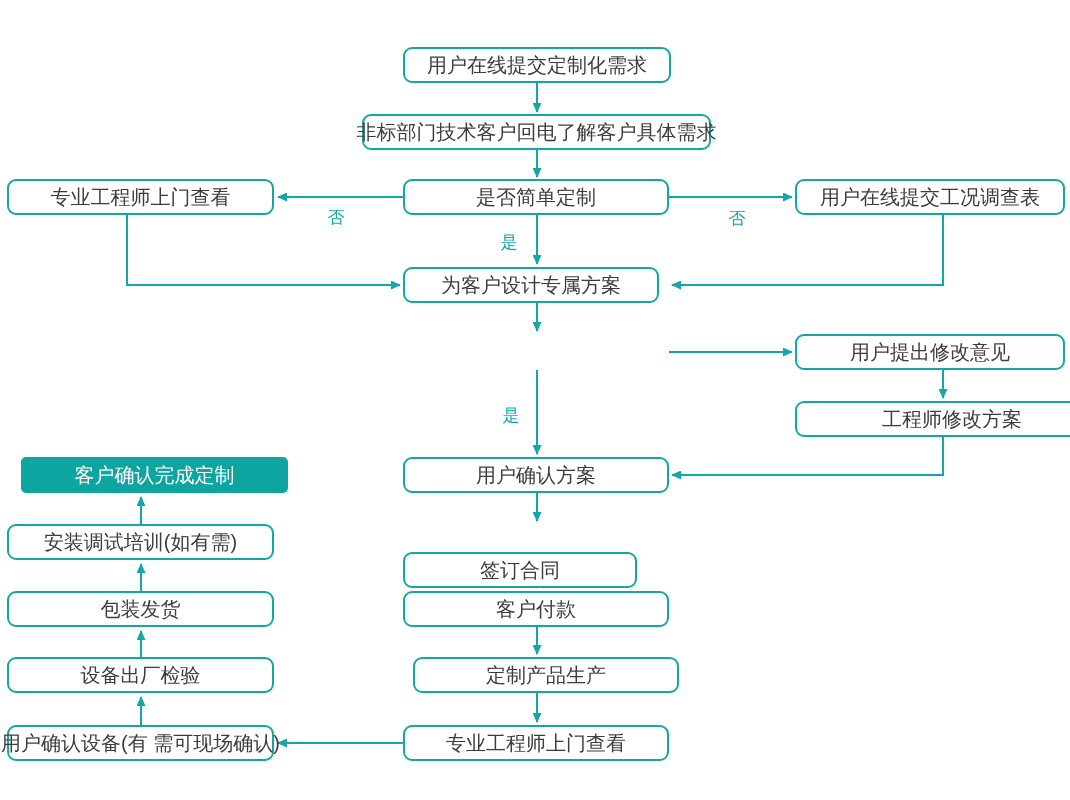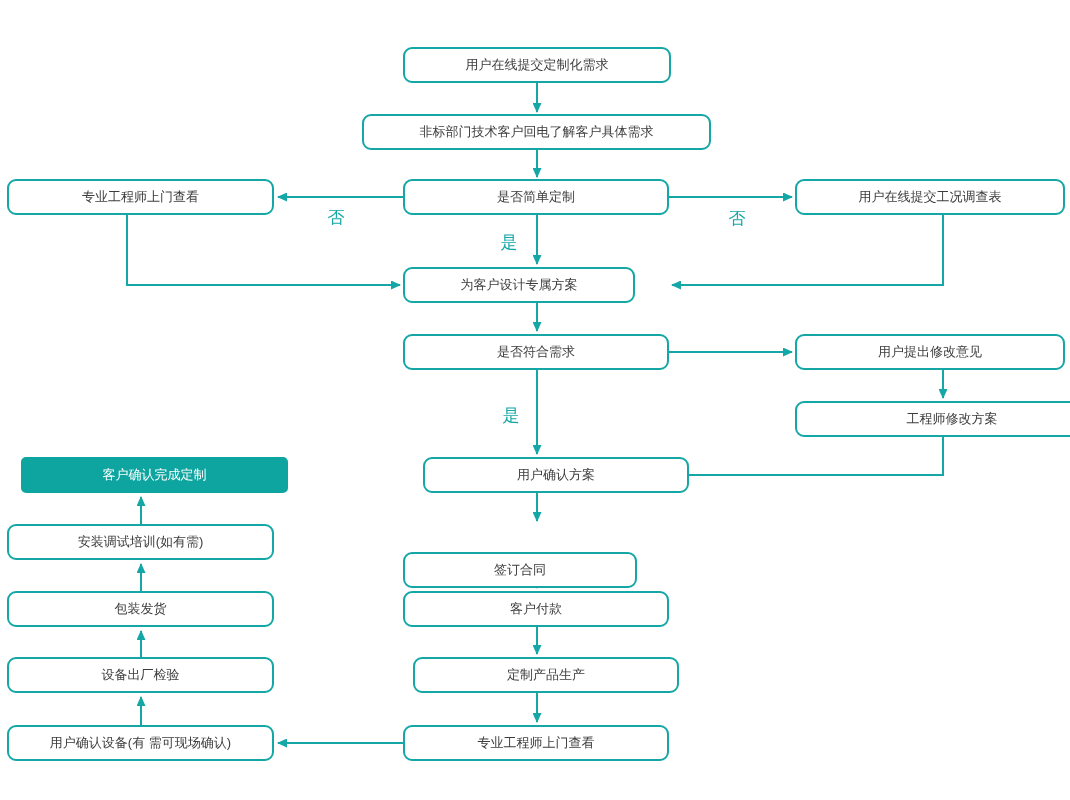--- a/index.html
+++ b/index.html
@@ -23,21 +23,21 @@
   }
   #arrowhead path{fill:var(--accent);}
   .node{
     position:absolute;
     box-sizing:border-box;
     height:36px;
     background:#fff;
     border:2px solid var(--accent);
     border-radius:9px;
     display:flex;align-items:center;justify-content:center;
-    font-size:13px;
+    font-size:20px;
     color:var(--text);
     white-space:nowrap;
     z-index:2;
   }
   .node--filled{
     background:var(--filled-node-bg);
     border-color:var(--filled-node-bg);
     color:#fff;
     border-radius:5px;
     font-weight:500;
@@ -48,26 +48,26 @@
     color:var(--accent);
     font-size:17px;
     z-index:3;
   }
   
   #n-submit       {left:403px; top:47px;  width:268px;}
   #n-callback     {left:362px; top:114px; width:349px;}
   #n-onsite       {left:7px;   top:179px; width:267px;}
   #n-simple       {left:403px; top:179px; width:266px;}
   #n-survey       {left:795px; top:179px; width:270px;}
-  #n-design       {left:403px; top:267px; width:232px;text-align:right;}
+  #n-design       {left:403px; top:267px; width:256px;text-align:right;}
   #n-meets        {left:403px; top:334px; width:266px;}
   #n-feedback     {left:795px; top:334px; width:270px;}
   #n-revise       {left:795px; top:401px; width:314px;}
   #n-done         {left:21px;   top:457px; width:267px;}
-  #n-confirmplan  {left:403px; top:457px; width:266px;margin-left:20px;}
+  #n-confirmplan  {left:403px; top:457px; width:266px;}
   #n-training     {left:7px;   top:524px; width:267px;}
   #n-contract     {left:403px; top:552px; width:234px;}
   #n-packing      {left:7px;   top:591px; width:267px;}
   #n-payment      {left:403px; top:591px; width:266px;text-align:center;}
   #n-inspect      {left:7px;   top:657px; width:267px;}
   #n-production   {left:403px; top:657px; width:266px;margin-left:10px;}
   #n-confirmequip {left:7px;   top:725px; width:267px;}
   #n-debug        {left:403px; top:725px; width:266px;}
   
   #lbl-no-left  {left:336px; top:217px;}
@@ -108,21 +108,20 @@
     <path class="edge" d="M141,591 V564" marker-end="url(#arrowhead)"></path>
     <path class="edge" d="M141,524 V497" marker-end="url(#arrowhead)"></path>
   </svg>
 
   <div class="node" id="n-submit">用户在线提交定制化需求</div>
   <div class="node" id="n-callback">非标部门技术客户回电了解客户具体需求</div>
   <div class="node" id="n-onsite">专业工程师上门查看</div>
   <div class="node" id="n-simple">是否简单定制</div>
   <div class="node" id="n-survey">用户在线提交工况调查表</div>
   <div class="node" id="n-design">为客户设计专属方案</div>
-  <div class="node" id="n-meets">是否符合需求</div>
   <div class="node" id="n-feedback">用户提出修改意见</div>
   <div class="node" id="n-revise">工程师修改方案</div>
   <div class="node node--filled" id="n-done">客户确认完成定制</div>
   <div class="node" id="n-confirmplan">用户确认方案</div>
   <div class="node" id="n-training">安装调试培训(如有需)</div>
   <div class="node" id="n-contract">签订合同</div>
   <div class="node" id="n-packing">包装发货</div>
   <div class="node" id="n-payment">客户付款</div>
   <div class="node" id="n-inspect">设备出厂检验</div>
   <div class="node" id="n-production">定制产品生产</div>

